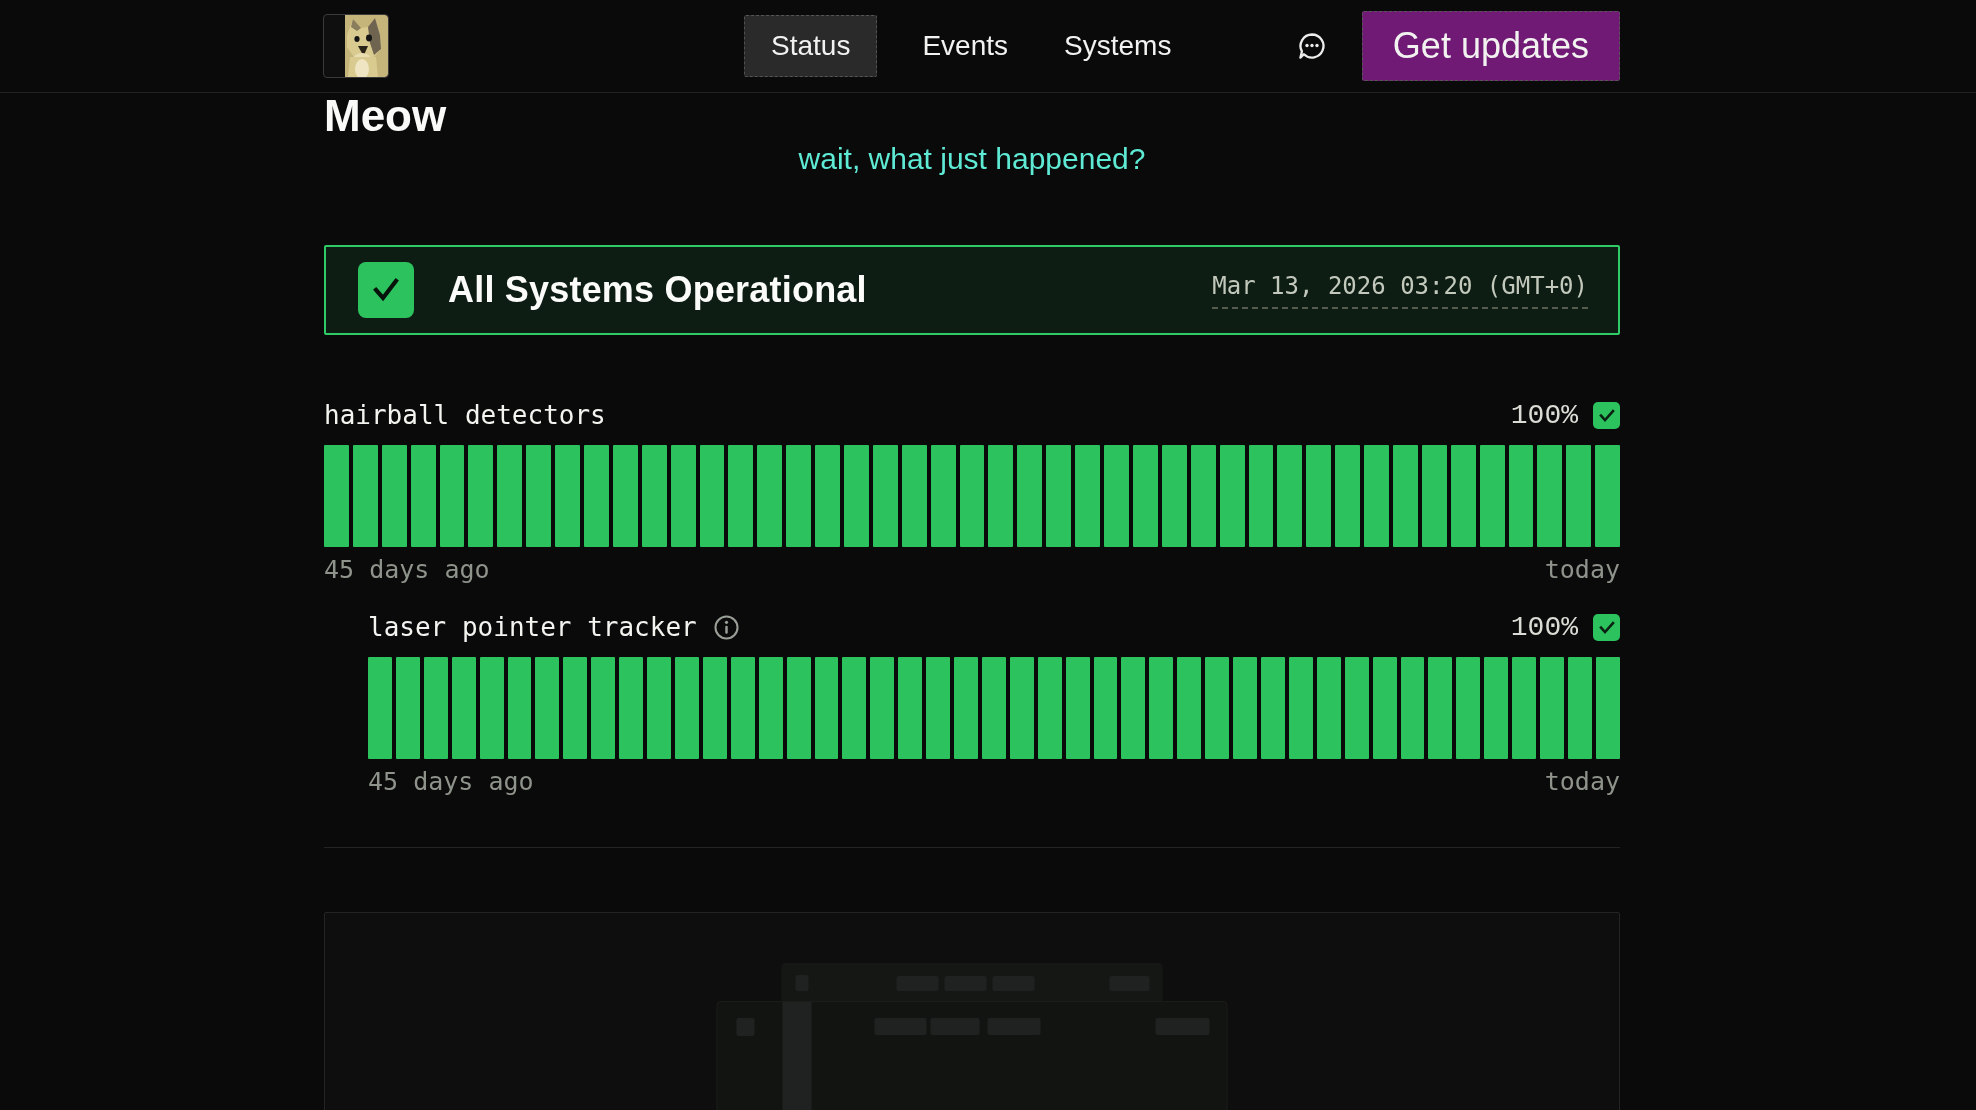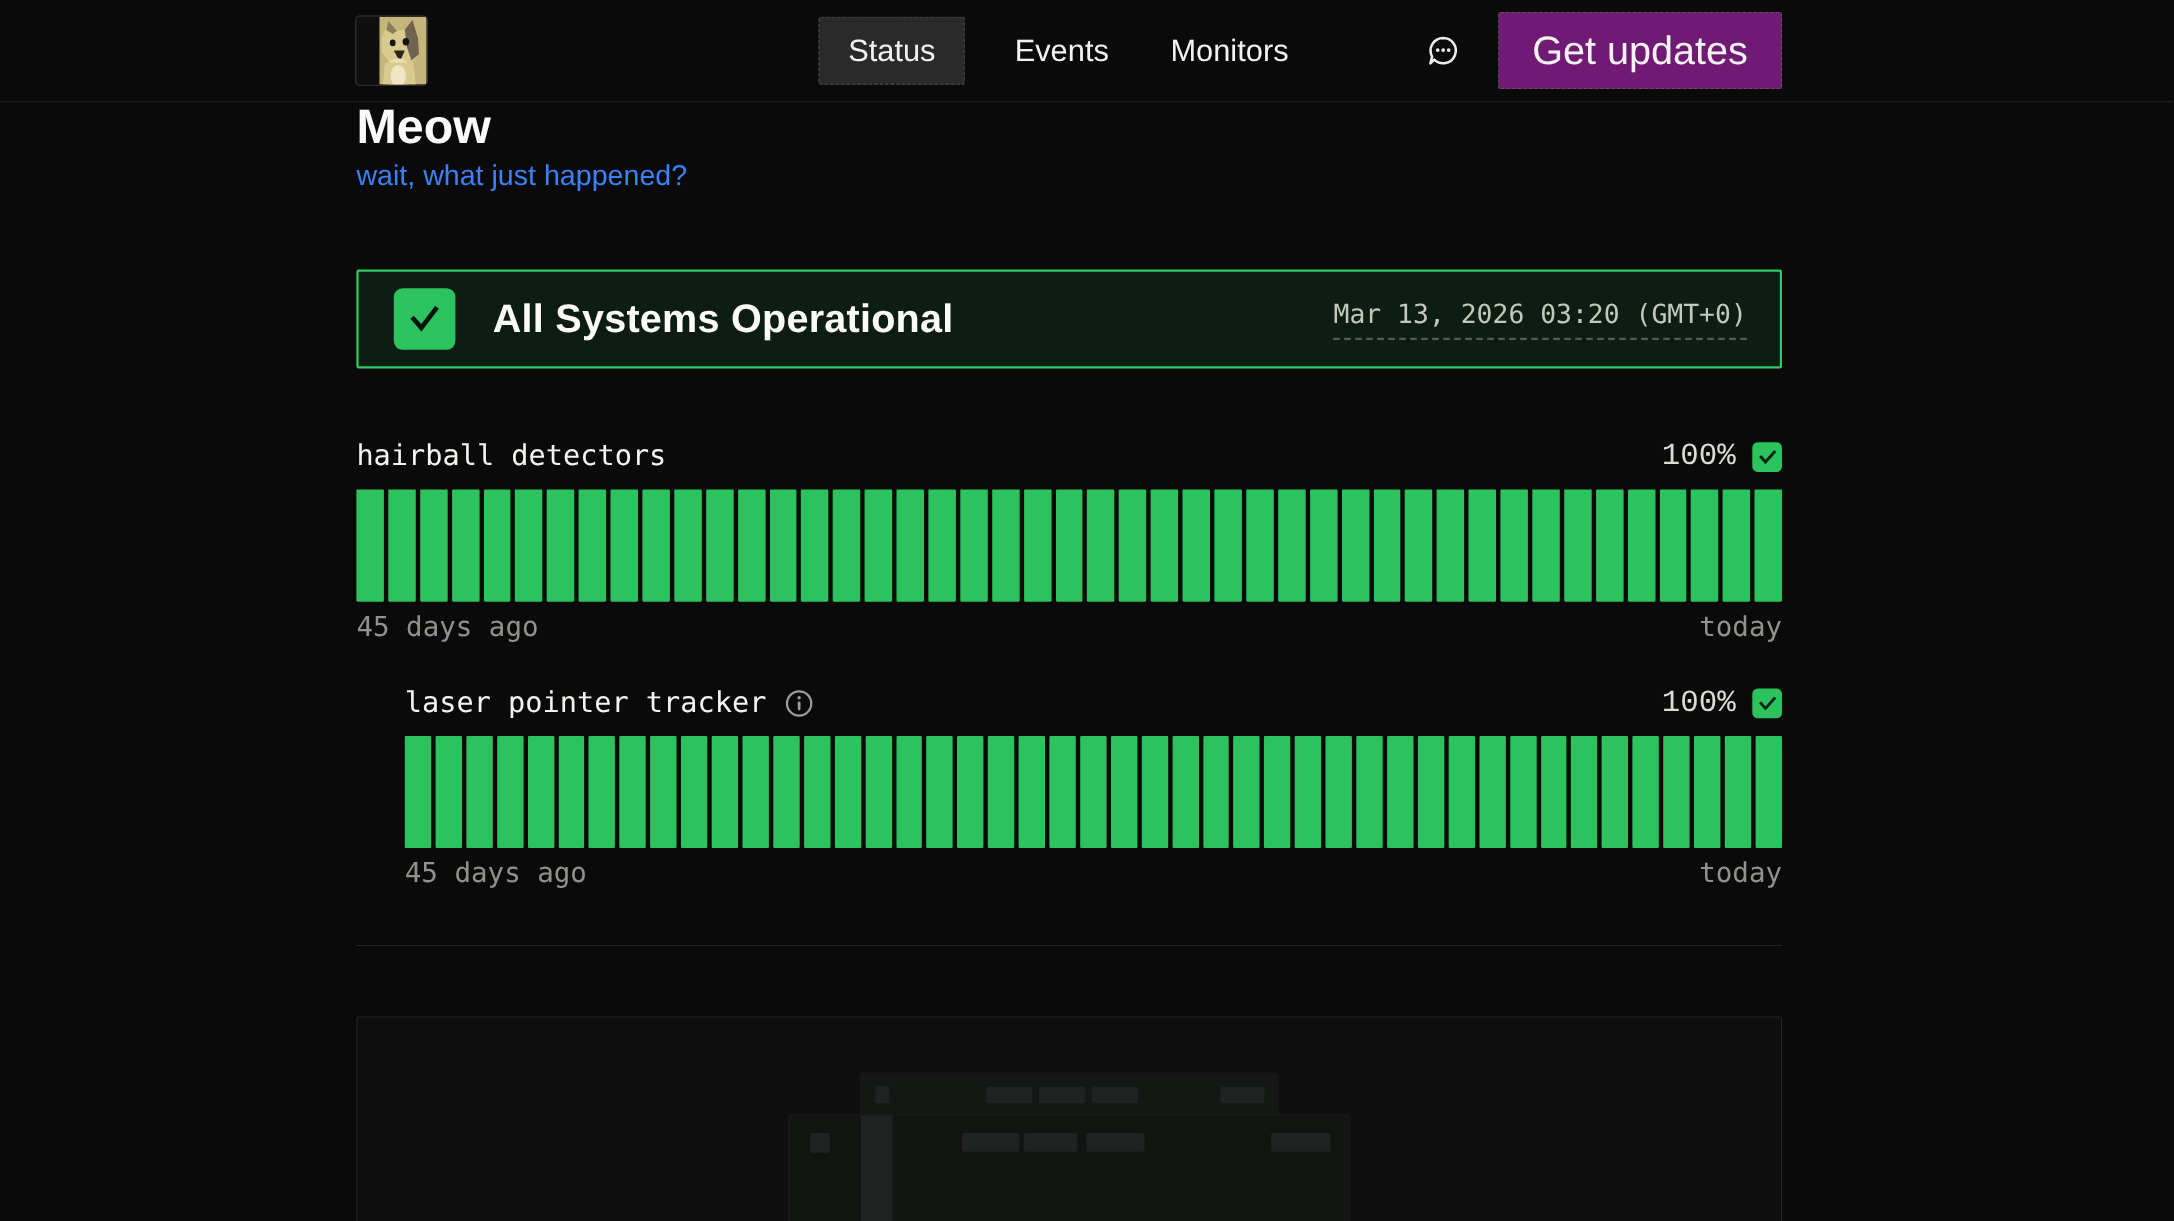--- a/index.html
+++ b/index.html
@@ -41,21 +41,21 @@
   .header-right { display: flex; align-items: center; gap: 34px; }
   .chat-btn { cursor: pointer; display: flex; align-items: center; }
   .get-updates {
     font-size: 36px; color: #f2f2f0; background: #701a75;
     border: 1px dashed #585858; border-radius: 2px;
     padding: 13px 30px; cursor: pointer; white-space: nowrap;
   }
 
   
   .page-title { font-size: 44px; font-weight: bold; line-height: 46px; color: #fafaf8; }
-  .page-subtitle { font-size: 26px; line-height: 40px; color: #3b82f6; }
+  .page-subtitle { font-size: 30px; line-height: 40px; color: #5eead4; text-align: center; }
 
   
   .banner {
     margin-top: 66px; height: 90px;
     background: #0d1d13;
     border: 2px solid #2ecb66; border-radius: 2px;
     display: flex; align-items: center;
     padding: 0 30px 0 32px;
   }
   .banner-check {
@@ -66,21 +66,21 @@
   .banner-spacer { flex: 1; }
   .banner-time {
     font-family: "DejaVu Sans Mono", monospace;
     font-size: 24px; color: #c3c8bc;
     border-bottom: 2px dashed #565b50; padding-bottom: 7px;
     cursor: help; white-space: nowrap;
   }
 
   
   .monitor { margin-top: 58px; }
-  .monitor + .monitor { margin-top: 32px; padding-left: 44px; }
+  .monitor + .monitor { margin-top: 20px; padding-left: 44px; }
   .monitor-head { display: flex; align-items: center; justify-content: space-between; height: 44px; }
   .monitor-name-wrap { display: flex; align-items: center; gap: 16px; }
   .monitor-name { font-family: "DejaVu Sans Mono", monospace; font-size: 26px; color: #f3f3ef; }
   .info-icon { display: flex; cursor: pointer; }
   .monitor-stat { display: flex; align-items: center; gap: 15px; }
   .uptime-pct { font-family: Liberation Mono, monospace; font-size: 28px; color: #dcdcd6; }
   .uptime-check {
     width: 27px; height: 27px; border-radius: 5px; background: #2cc35f;
     display: flex; align-items: center; justify-content: center; flex: none;
   }
@@ -122,21 +122,21 @@
         <path d="M34 31 L44 31 L39.5 41 Z" fill="#2a2418"></path>
         <ellipse cx="38" cy="52" rx="12" ry="14" fill="#e9ddb2"></ellipse>
         <path d="M26 42 L52 42 L54 62 L24 62 Z" fill="#d9ca90"></path>
         <ellipse cx="38" cy="54" rx="7" ry="10" fill="#efe5c2"></ellipse>
       </svg>
     </a>
 
     <nav class="nav-tabs">
       <div class="tab active">Status</div>
       <div class="tab">Events</div>
-      <div class="tab">Monitors</div>
+      <div class="tab">Systems</div>
     </nav>
 
     <div class="header-right">
       <div class="chat-btn">
         <svg width="32" height="32" viewBox="0 0 32 32">
           <path d="M16 4.5 a11.5 11.5 0 1 1 -8.1 19.7 L4.4 27.6 l1.5 -6.2 A11.5 11.5 0 0 1 16 4.5 Z" fill="none" stroke="#ececea" stroke-width="2.3" stroke-linejoin="round"></path>
           <circle cx="11" cy="15.5" r="1.7" fill="#ececea"></circle>
           <circle cx="16" cy="15.5" r="1.7" fill="#ececea"></circle>
           <circle cx="21" cy="15.5" r="1.7" fill="#ececea"></circle>
         </svg>

